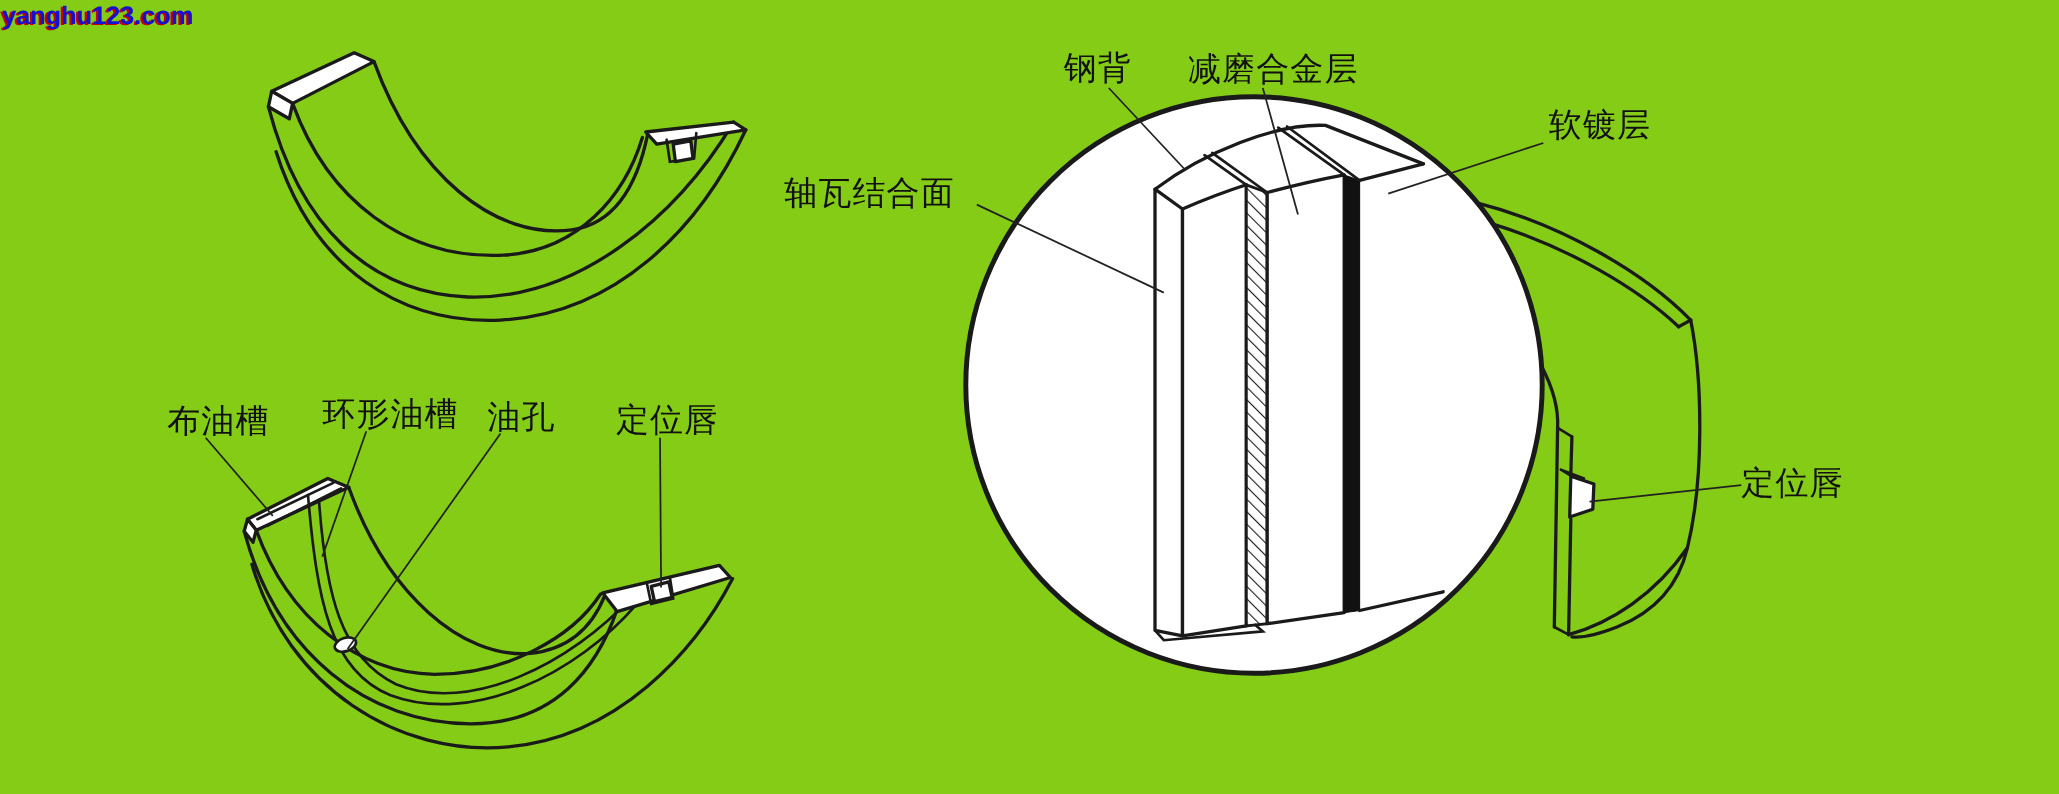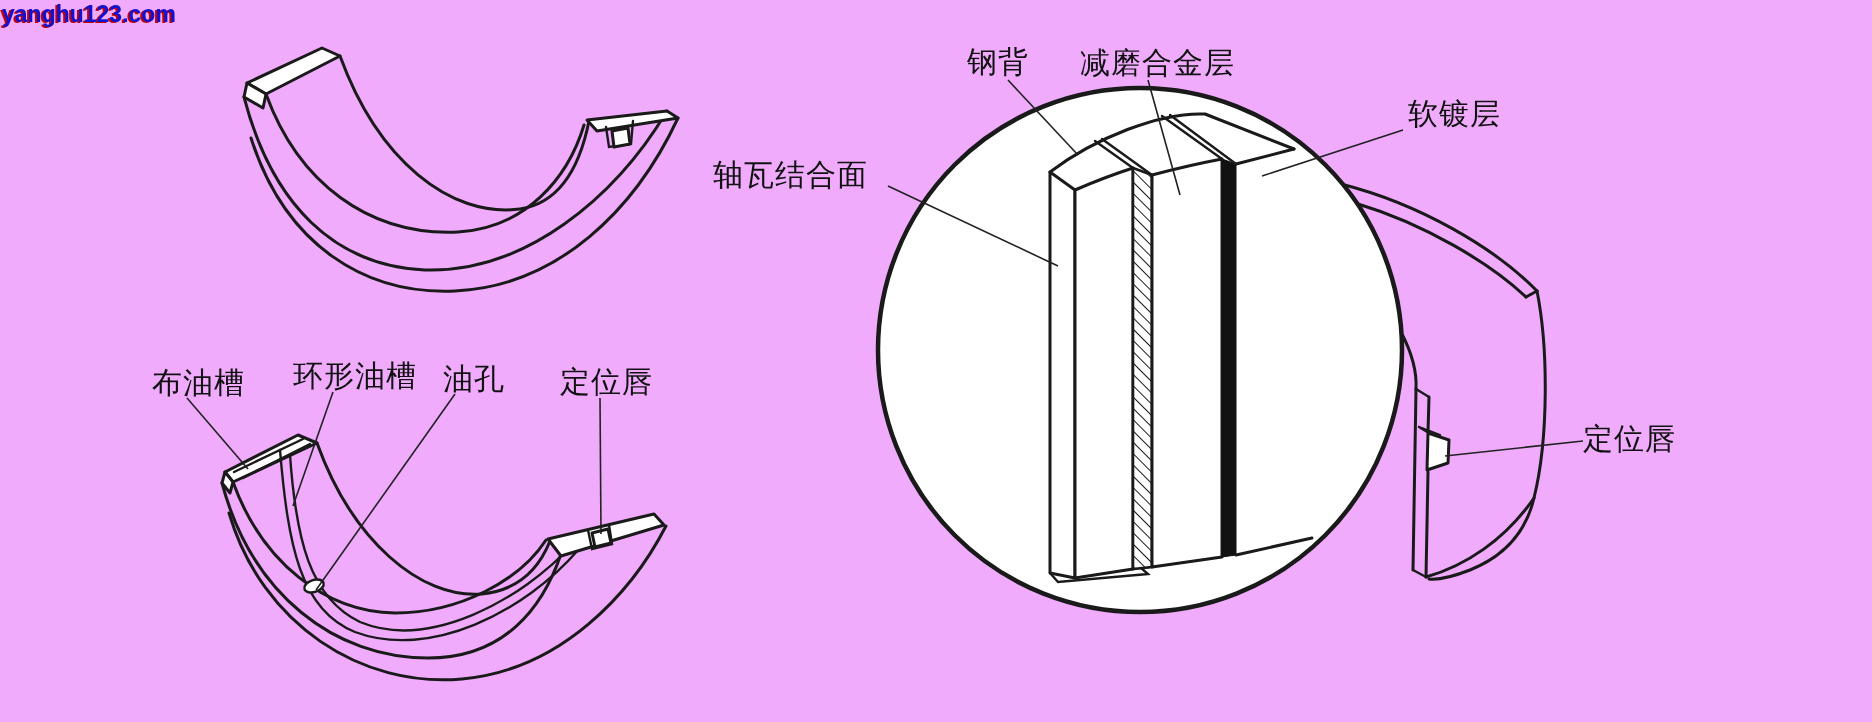--- a/index.html
+++ b/index.html
@@ -1,16 +1,16 @@
 <!DOCTYPE html>
 <html><head>
 <meta charset="utf-8">
 <style>
   html,body{margin:0;padding:0;background:#ffffff;}
-  #stage{position:relative;width:1872px;height:722px;background:#f0abfc;overflow:hidden;
+  #stage{position:relative;width:1872px;height:722px;background:#84cc16;overflow:hidden;
          font-family:"Liberation Sans",sans-serif;}
   #diagram-svg{position:absolute;left:0;top:0;}
   .wm{position:absolute;left:2px;top:1px;font-weight:bold;font-size:23px;letter-spacing:0px;
       color:#1111d4;text-shadow:-2px 1px 0 #c40000;font-family:"Liberation Sans",sans-serif;}
   text.lbl{font-family:"Liberation Serif","DejaVu Serif",serif;font-size:30px;fill:#111;letter-spacing:1px;}
   .ln{stroke:#1a1a1a;stroke-width:3;fill:none;stroke-linecap:round;stroke-linejoin:round;}
   .ln2{stroke:#1a1a1a;stroke-width:2.4;fill:none;stroke-linecap:round;}
   .ldr{stroke:#222;stroke-width:1.6;fill:none;}
   .face{fill:#ffffff;stroke:#1a1a1a;stroke-width:3;stroke-linejoin:round;}
 </style>

